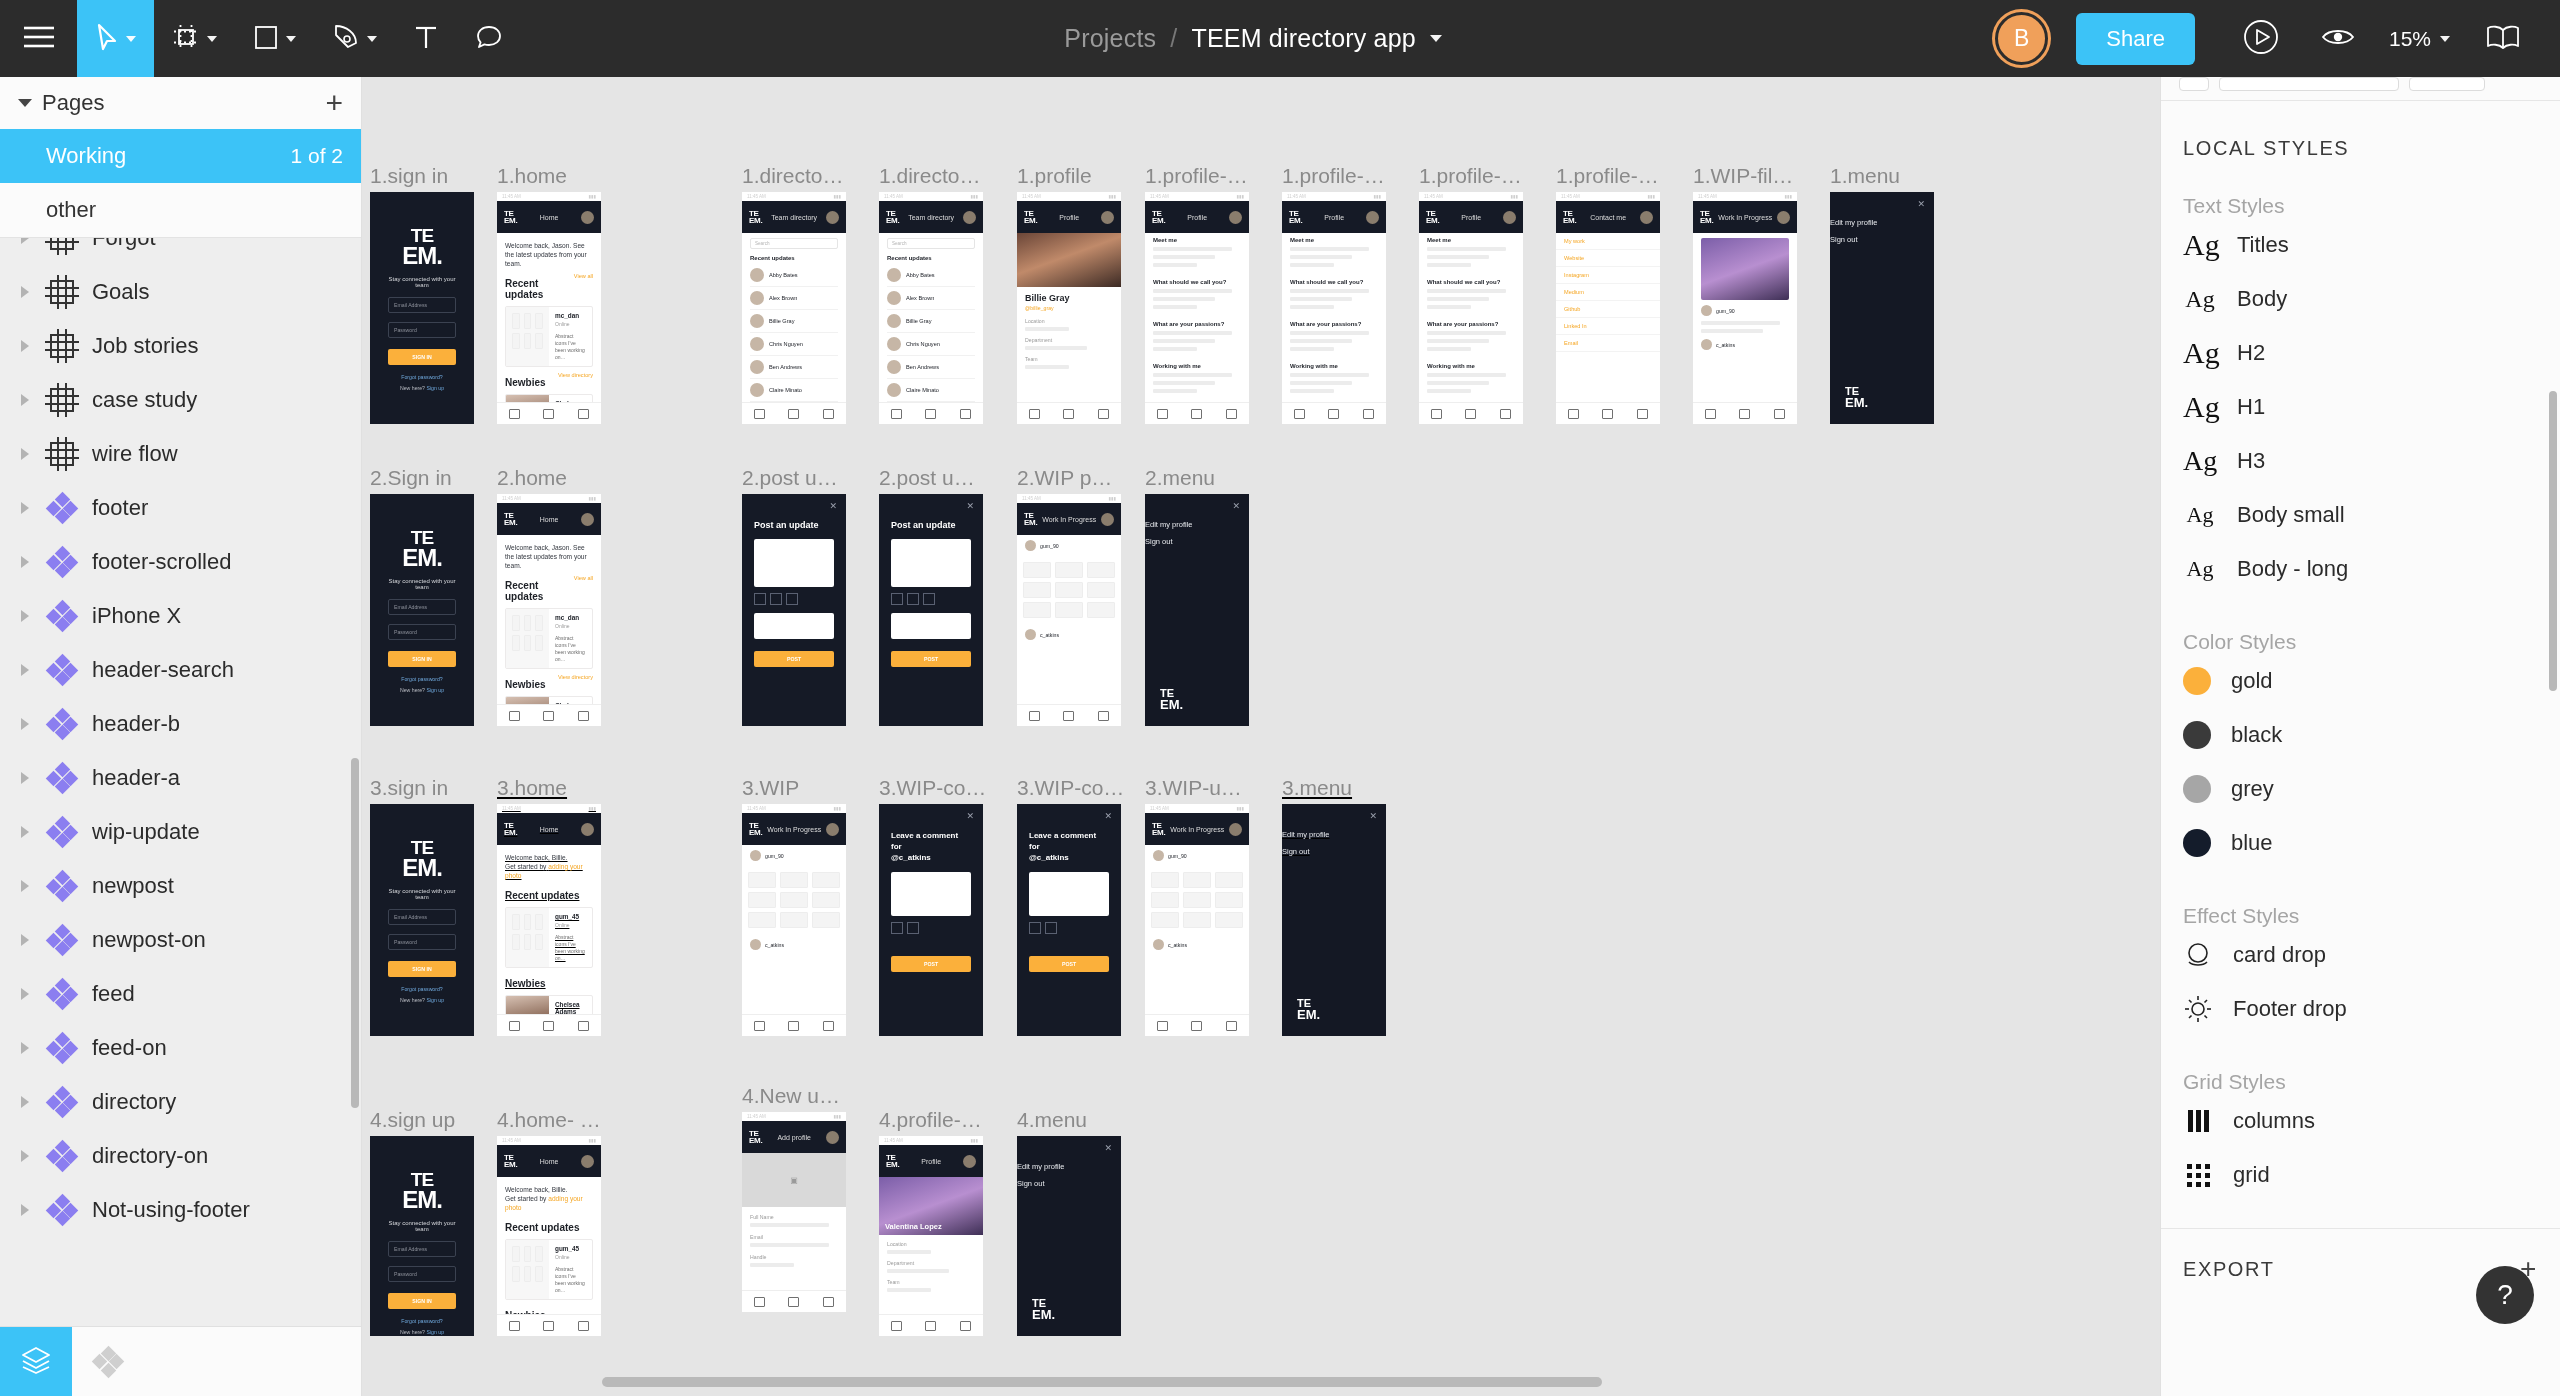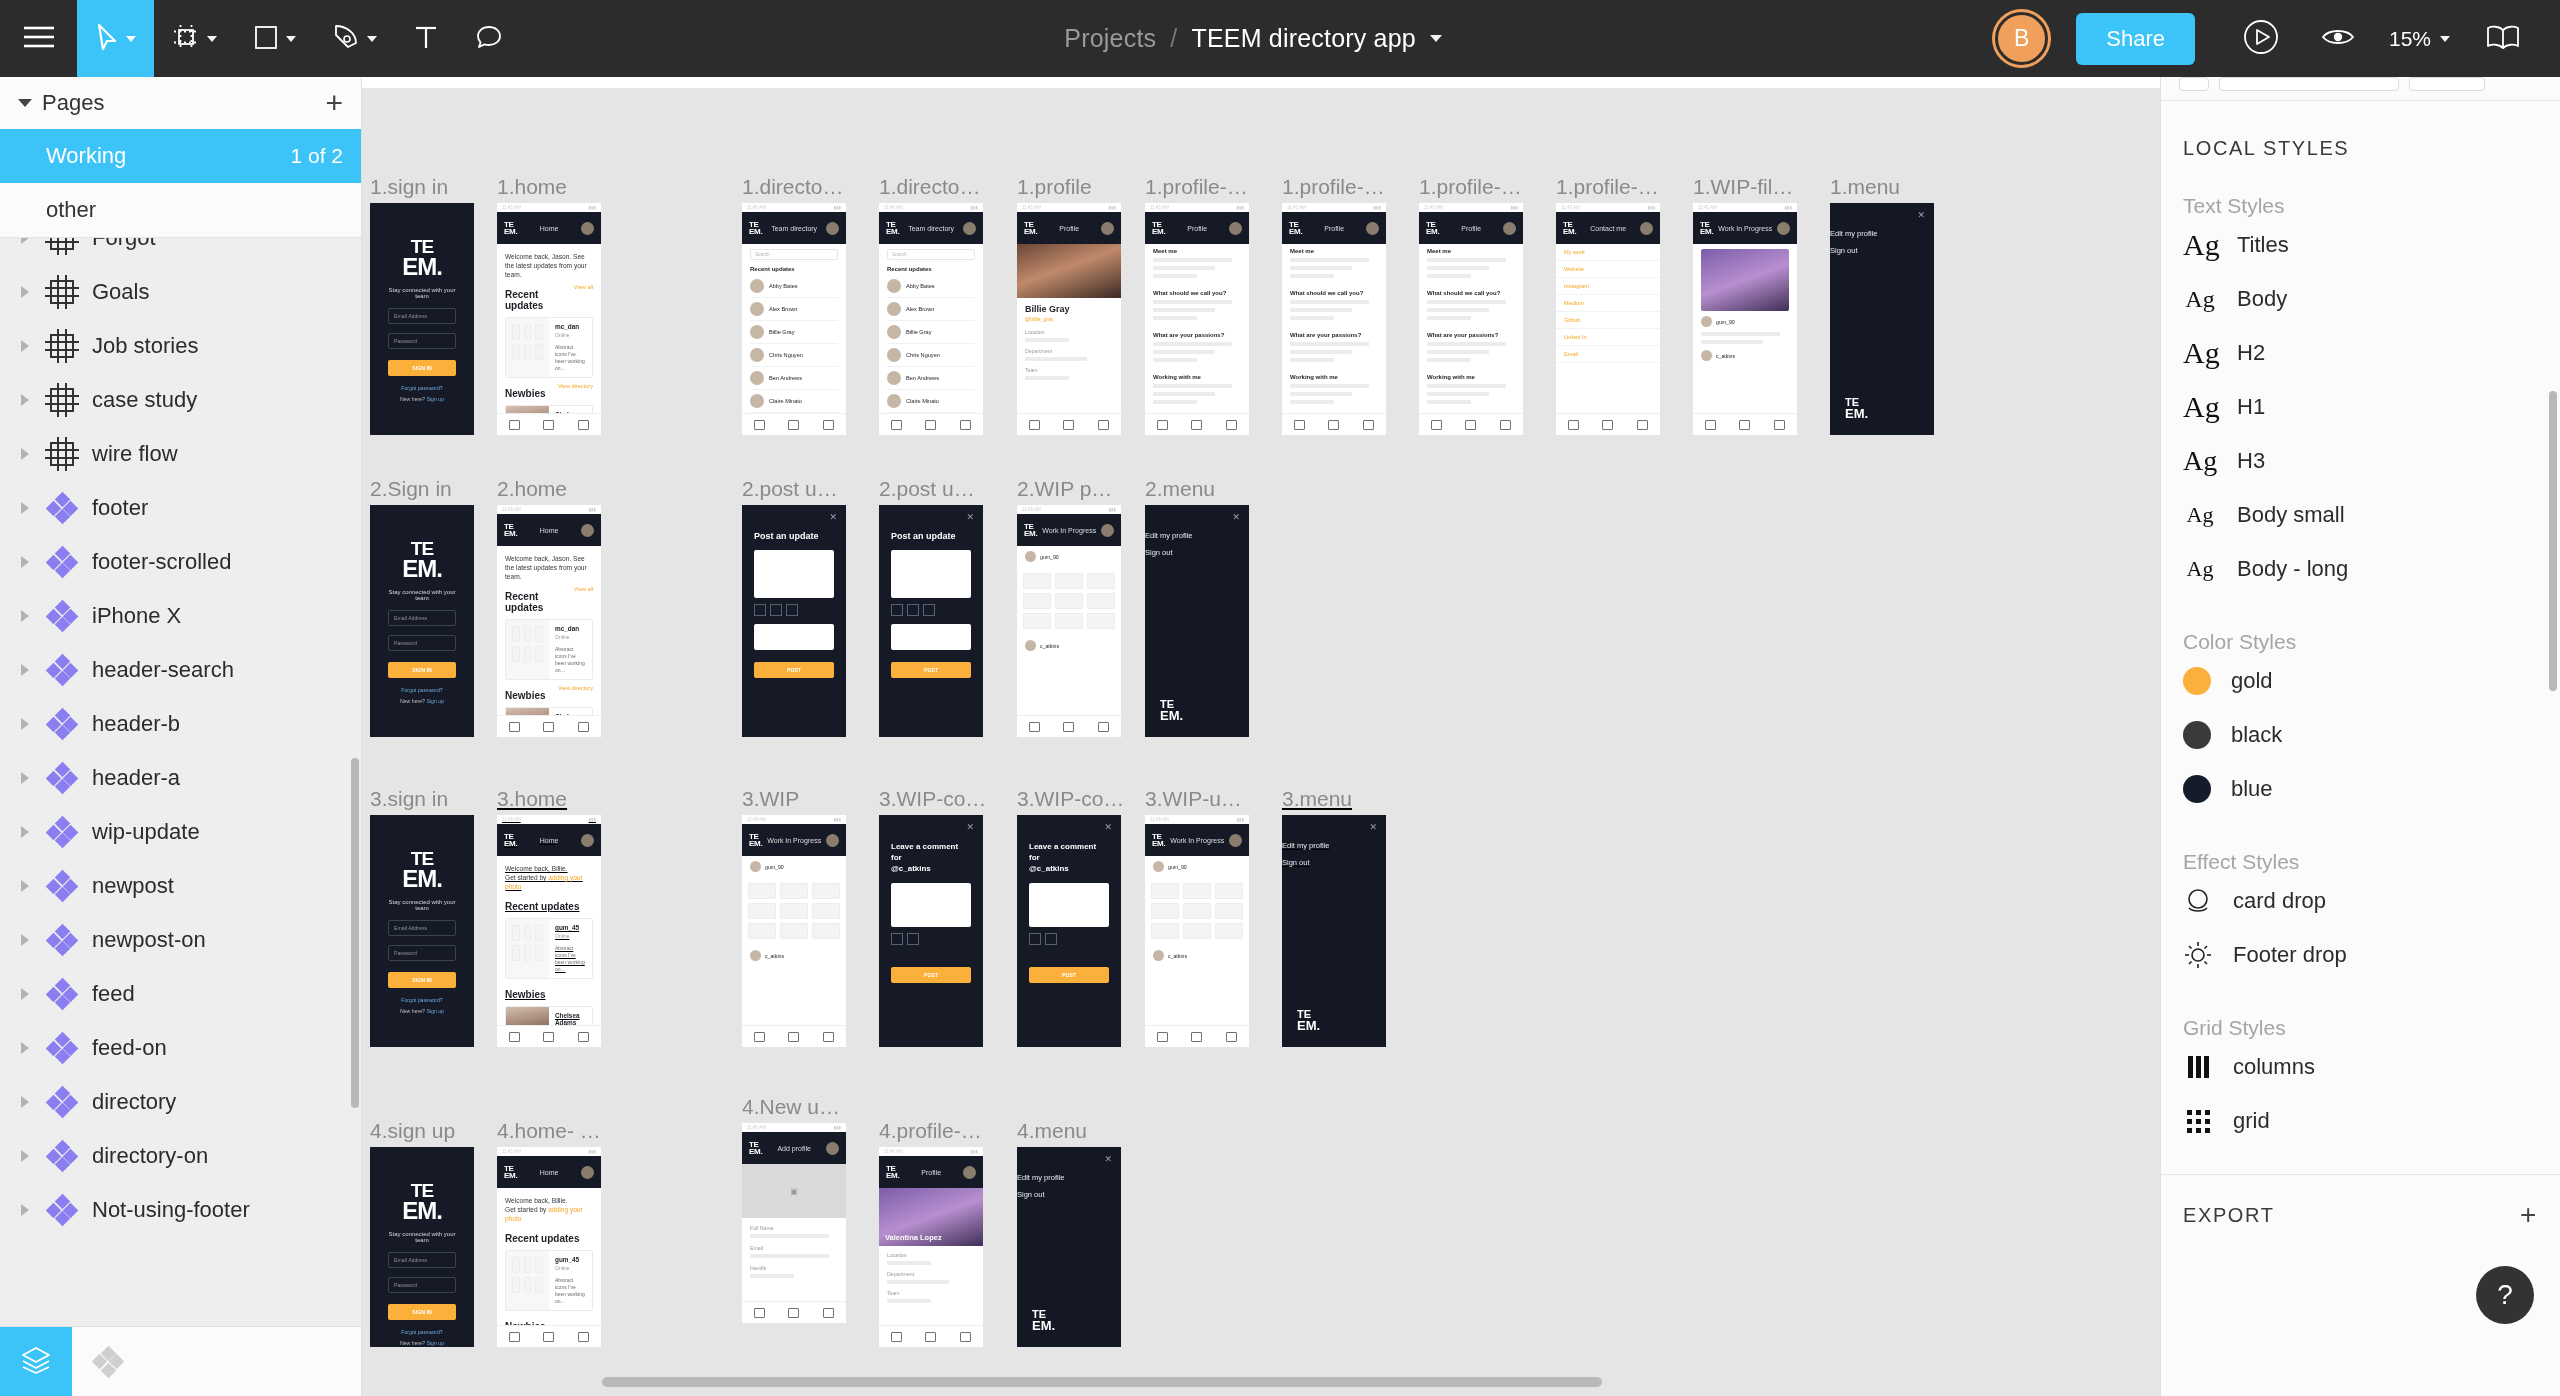--- a/index.html
+++ b/index.html
@@ -99,21 +99,21 @@
   }
   .left-tabs {
     height: 70px; flex: 0 0 70px; display: flex; align-items: stretch; background: #fbfbfb;
     border-top: 1px solid #e0e0e0;
   }
   .left-tab { width: 72px; display: flex; align-items: center; justify-content: center; cursor: pointer; }
   .left-tab.active { background: #3cc3f7; }
 
   
   .canvas {
-    flex: 1; background: #e5e5e5; position: relative; overflow: hidden; min-width: 0; margin-top: 11px;
+    flex: 1; background: #e5e5e5; position: relative; overflow: hidden; min-width: 0;
   }
   .frame-group { position: absolute; }
   .frame-label {
     font-size: 21px; color: #8a8a8a; white-space: nowrap;
     margin-bottom: 6px; line-height: 1;
   }
   .art {
     background: #fff; position: relative; overflow: hidden;
     box-shadow: 0 0 0 0 rgba(0,0,0,0);
   }
@@ -1614,20 +1614,24 @@
             <div class="rp-group-label">Color Styles</div>
             <div class="style-row">
               <span class="swatch" style="background:#fbb03b"></span>
               <span>gold</span>
             </div>
             <div class="style-row">
               <span class="swatch" style="background:#3a3a3a"></span>
               <span>black</span>
             </div>
             <div class="style-row">
+              <span class="swatch" style="background:#a6a6a6"></span>
+              <span>grey</span>
+            </div>
+            <div class="style-row">
               <span class="swatch" style="background:#141c2b"></span>
               <span>blue</span>
             </div>
             <div class="rp-group-label">Effect Styles</div>
             <div class="style-row">
               <span class="eff-ico">
                 <svg width="30" height="30" viewBox="0 0 30 30">
                   <circle cx="15" cy="13" r="9" fill="none" stroke="#222" stroke-width="1.6"></circle>
                   <path d="M6 22 C10 26 20 26 24 22" fill="none" stroke="#222" stroke-width="1.6"></path>
                 </svg>

